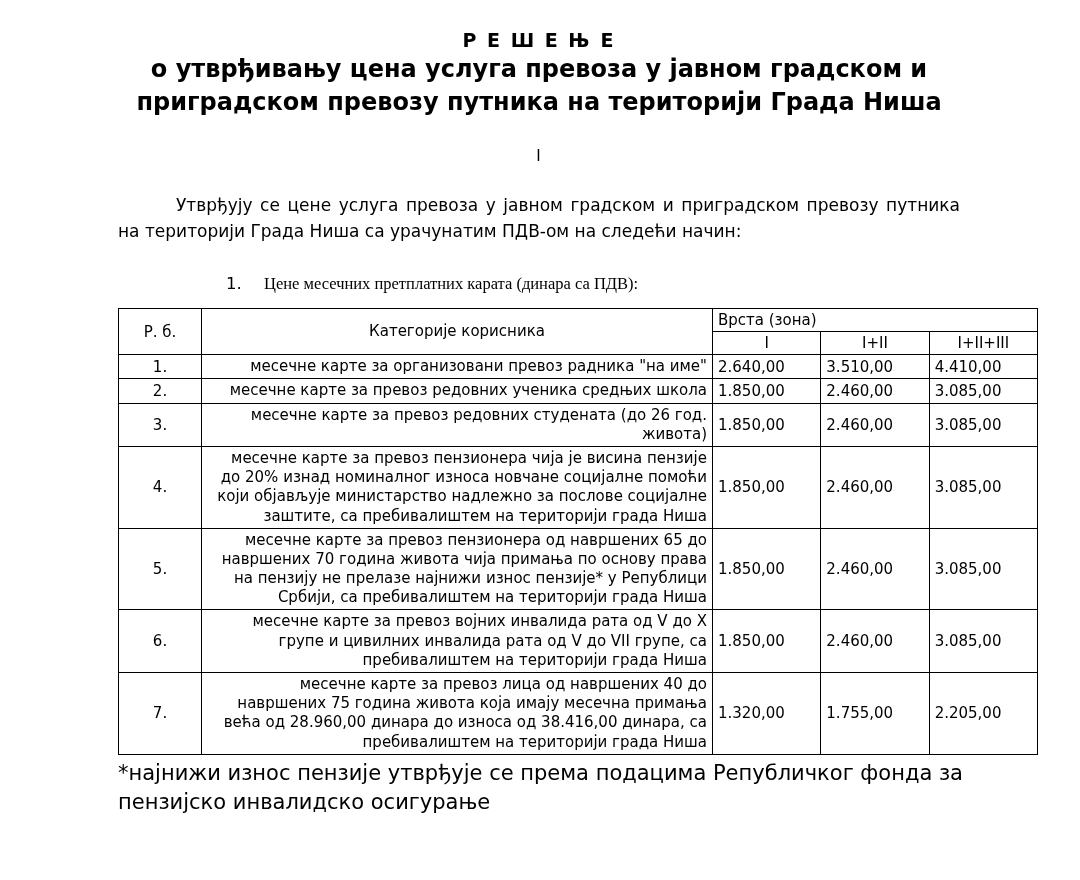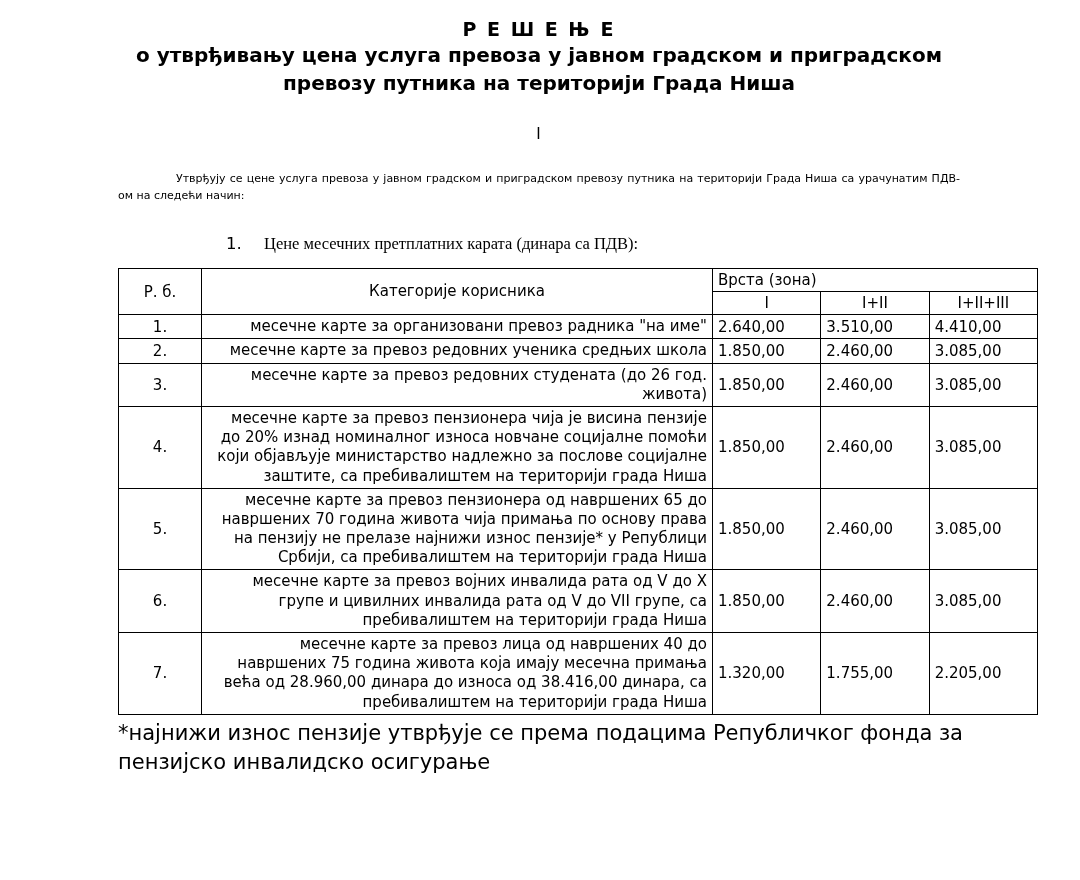--- a/index.html
+++ b/index.html
@@ -12,45 +12,45 @@
     height: 880px;
     font-family: "DejaVu Sans", sans-serif;
     color: #000000;
     overflow: hidden;
   }
   .page {
     position: relative;
     width: 1080px;
     height: 880px;
     box-sizing: border-box;
-    padding: 14px 120px 0 118px;
+    padding: 25px 120px 0 118px;
   }
   .doc-title {
     text-align: center;
     font-size: 19px;
     font-weight: bold;
     letter-spacing: 2px;
     margin: 4px 0 2px 0;
   }
   .doc-subtitle {
     text-align: center;
-    font-size: 20px;
+    font-size: 24px;
     font-weight: bold;
     line-height: 1.38;
     margin: 0 -8px;
   }
   .section-numeral {
     text-align: center;
     font-size: 15px;
     margin: 28px 0 0 0;
     letter-spacing: 1px;
   }
   .intro-par {
     margin: 28px 0 0 0;
-    font-size: 11px;
+    font-size: 17px;
     line-height: 1.5;
     text-align: justify;
     text-indent: 58px;
   }
   .list-item {
     margin: 30px 0 0 0;
     padding-left: 108px;
     font-size: 16.5px;
     position: relative;
   }

